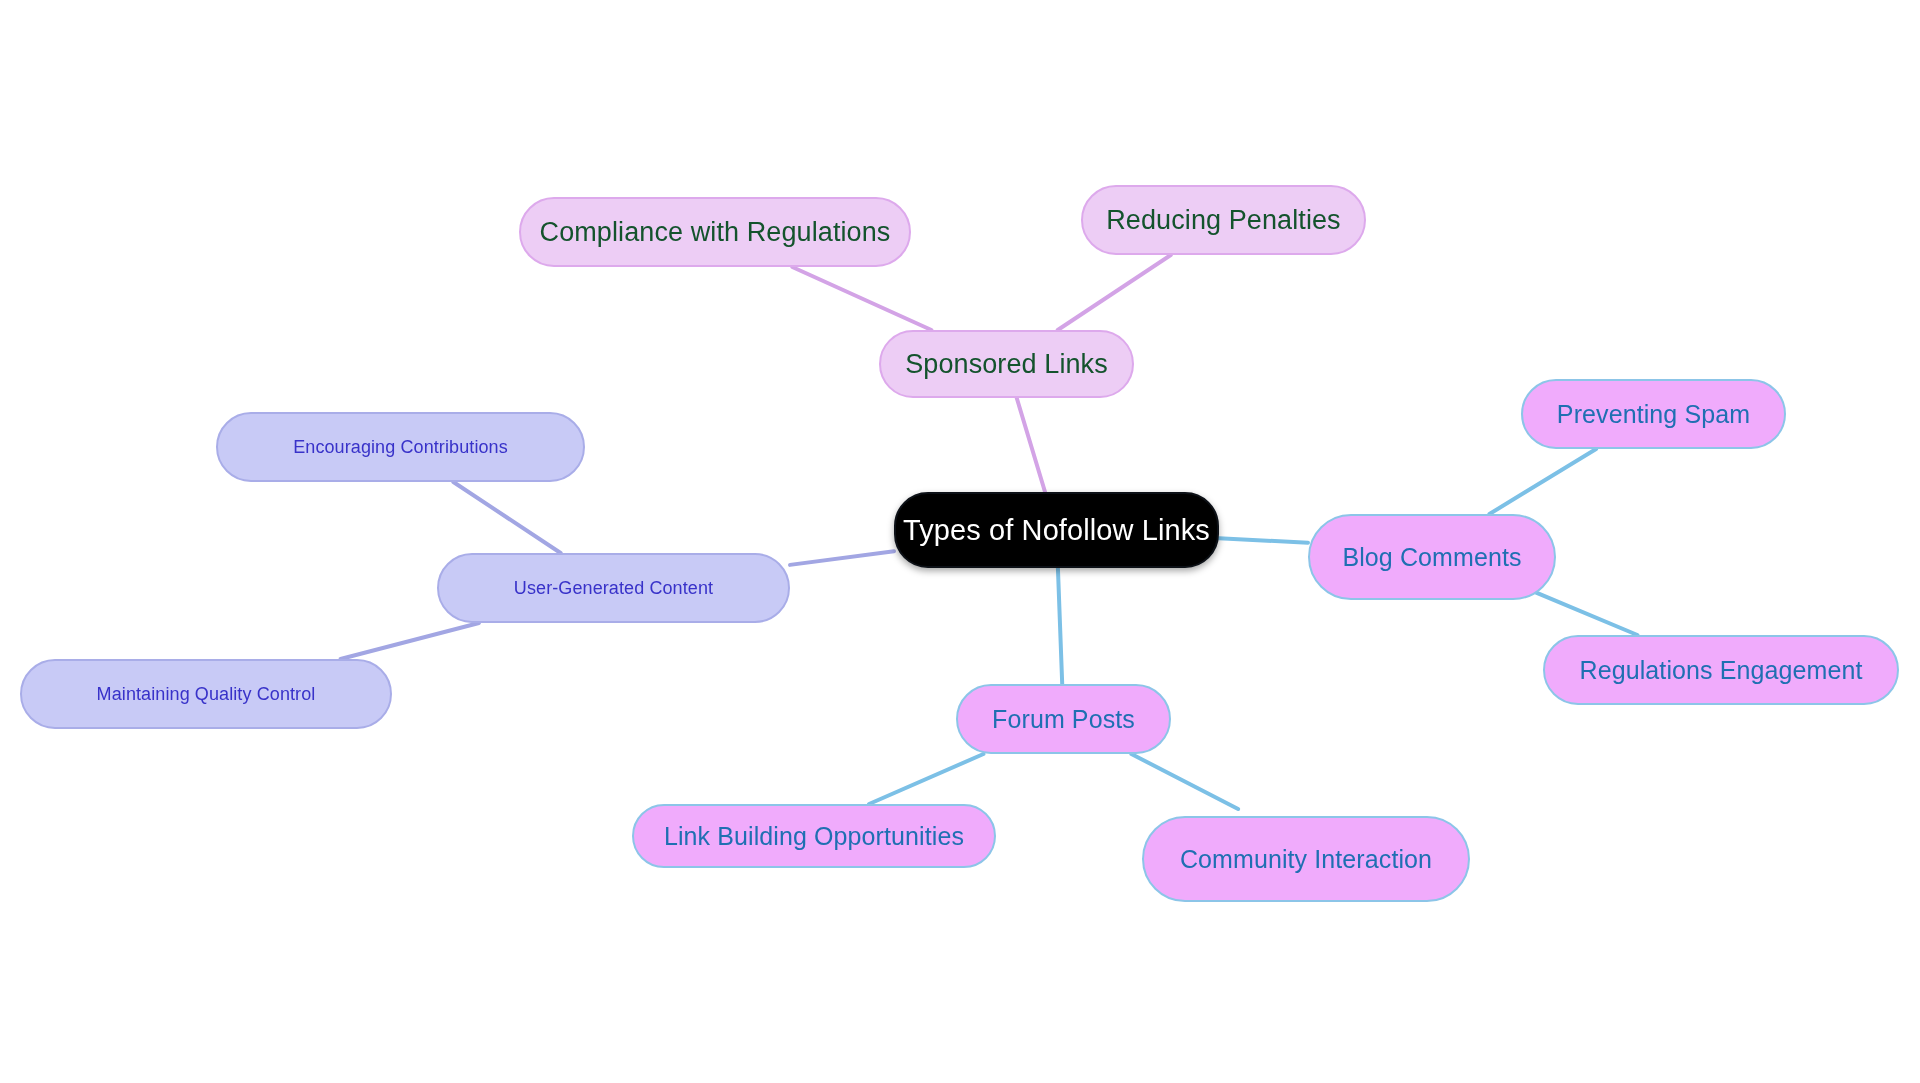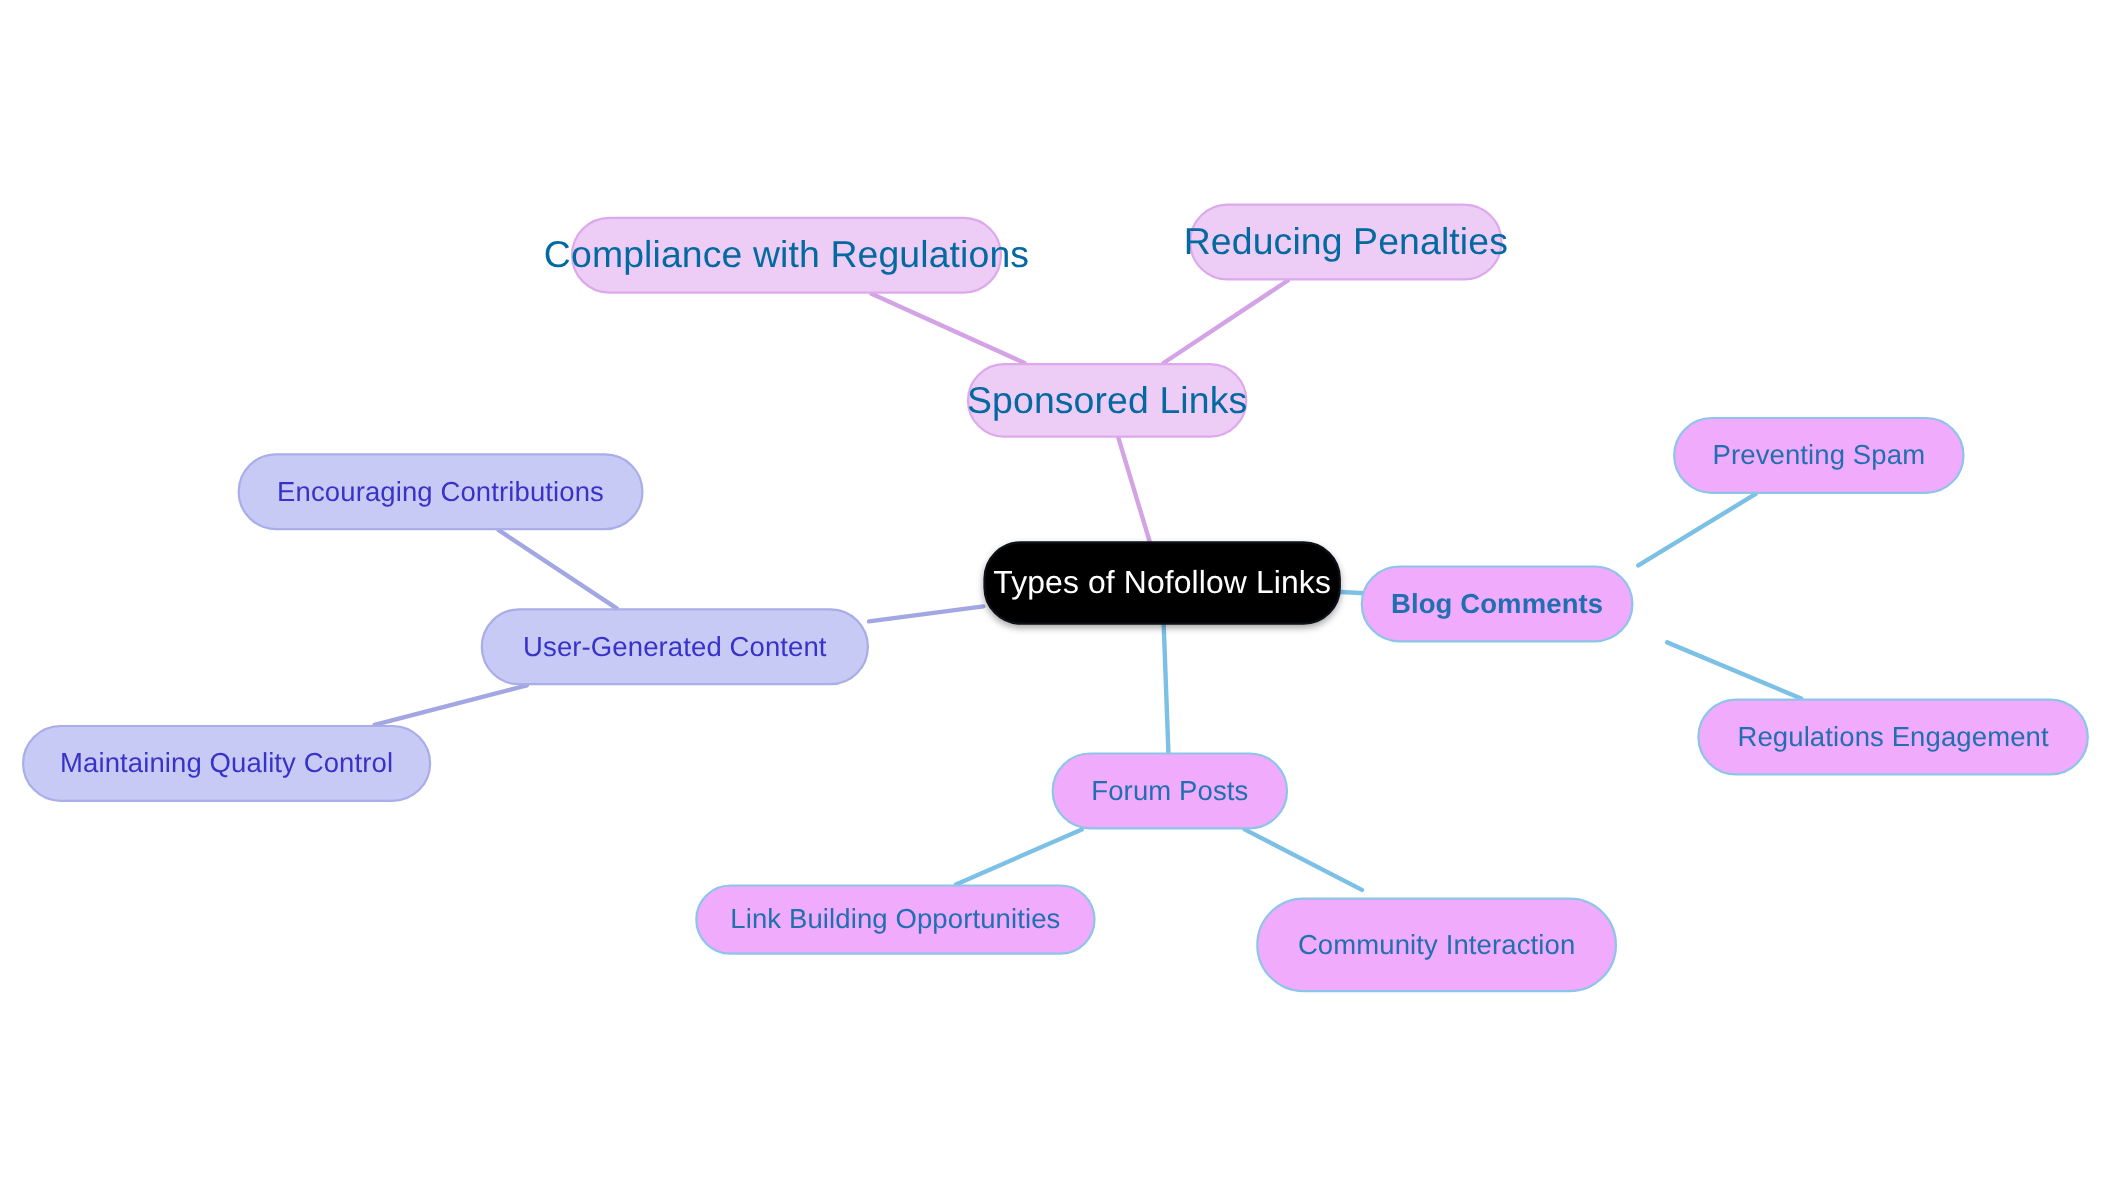--- a/index.html
+++ b/index.html
@@ -60,30 +60,30 @@
   }
   .node-blue .node-label {
     color: #1f6fb2;
     font-size: 25px;
   }
   .node-purple {
     background: #edcdf5;
     border-color: #dda9ec;
   }
   .node-purple .node-label {
-    color: #0369a1;
-    font-size: 34px;
+    color: #14532d;
+    font-size: 27px;
   }
   .node-indigo {
     background: #c8caf6;
     border-color: #a9ade8;
   }
   .node-indigo .node-label {
     color: #3832c9;
-    font-size: 25px;
+    font-size: 18px;
   }
 </style>
 </head>
 <body>
 
 <div id="mindmap-canvas">
   <svg id="edge-layer" viewBox="0 0 1920 1083" xmlns="http://www.w3.org/2000/svg">
       <line x1="1045.05421686747" y1="492" x2="1016.7409638554217" y2="398" stroke="#d3a3e6" stroke-width="4" stroke-linecap="round"></line>
       <line x1="931.4166666666666" y1="330" x2="792.2916666666666" y2="267" stroke="#d3a3e6" stroke-width="4" stroke-linecap="round"></line>
       <line x1="1057.736111111111" y1="330" x2="1170.7569444444443" y2="255" stroke="#d3a3e6" stroke-width="4" stroke-linecap="round"></line>
@@ -103,21 +103,21 @@
       </div>
       <div class="node node-purple" style="left: 879px; top: 330px; width: 255px; height: 68px;">
         <span class="node-label">Sponsored Links</span>
       </div>
       <div class="node node-purple" style="left: 519px; top: 197px; width: 392px; height: 70px;">
         <span class="node-label">Compliance with Regulations</span>
       </div>
       <div class="node node-purple" style="left: 1081px; top: 185px; width: 285px; height: 70px;">
         <span class="node-label">Reducing Penalties</span>
       </div>
-      <div class="node node-blue" style="left: 1237px; top: 514px; width: 248px; height: 70px; font-weight: bold;">
+      <div class="node node-blue" style="left: 1308px; top: 514px; width: 248px; height: 86px;">
         <span class="node-label">Blog Comments</span>
       </div>
       <div class="node node-blue" style="left: 1521px; top: 379px; width: 265px; height: 70px;">
         <span class="node-label">Preventing Spam</span>
       </div>
       <div class="node node-blue" style="left: 1543px; top: 635px; width: 356px; height: 70px;">
         <span class="node-label">Regulations Engagement</span>
       </div>
       <div class="node node-blue" style="left: 956px; top: 684px; width: 215px; height: 70px;">
         <span class="node-label">Forum Posts</span>

